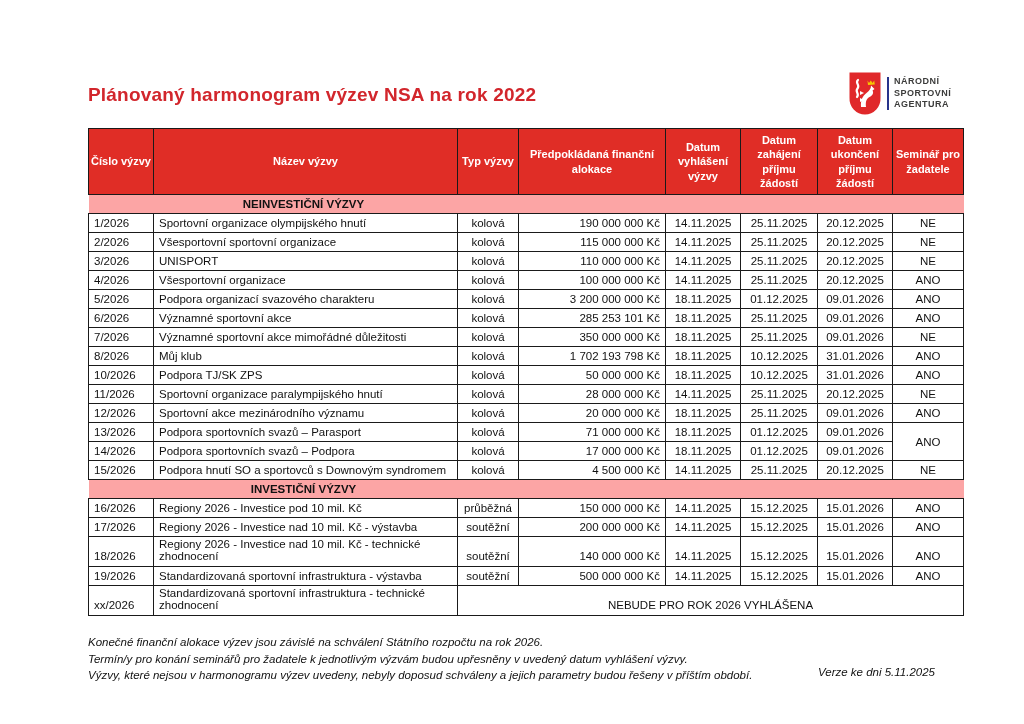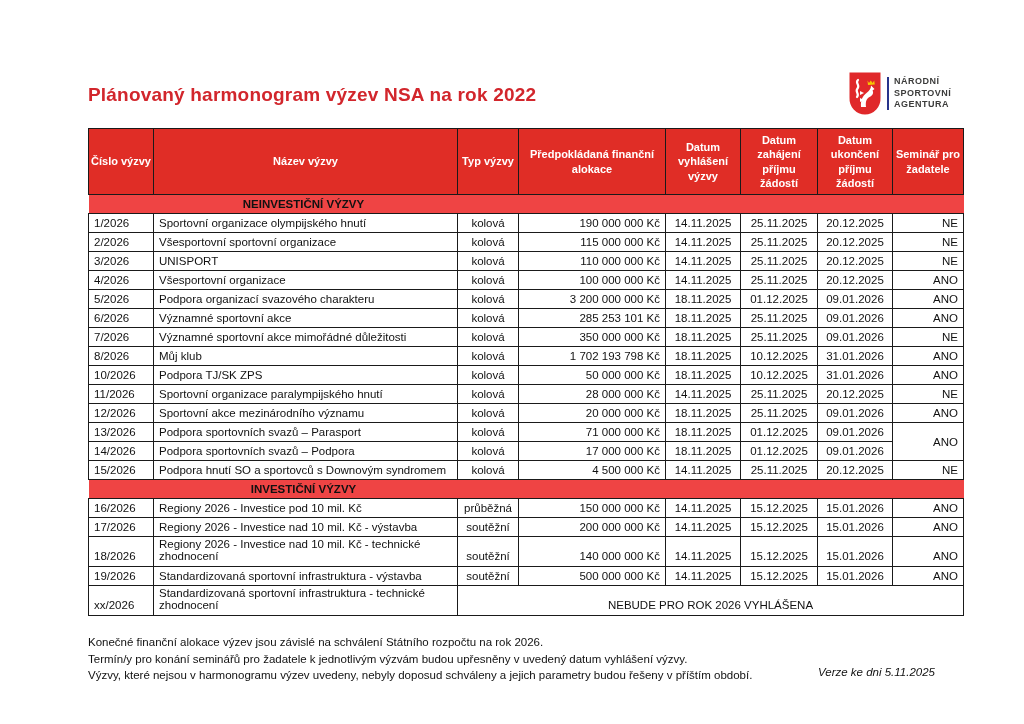--- a/index.html
+++ b/index.html
@@ -18,27 +18,27 @@
   table.sched th {
     background:#e02d26; color:#ffffff; font-weight:bold; font-size:11px;
     line-height:1.3; text-align:center; vertical-align:middle; padding:4px 2px; height:62px;
   }
   table.sched td { font-size:11.5px; color:#111111; height:19px; vertical-align:middle; padding:1px 5px; background:#ffffff; }
   td.c-num  { text-align:left; padding-left:8px; }
   td.c-name { text-align:left; padding-left:7px; }
   td.c-type { text-align:center; }
   td.c-alloc{ text-align:right; padding-right:14px; }
   td.c-date { text-align:center; padding:1px 2px; }
-  td.c-sem  { text-align:right;margin-left:12px; }
-  tr.section-row td { border:none; background:#ef4444; }
+  td.c-sem  { text-align:center;margin-left:12px; }
+  tr.section-row td { border:none; background:#fca5a5; }
   td.section-label { font-weight:bold; font-size:12px; color:#000000; text-align:center; height:20px; padding:2px 0; }
   tr.va-b td { vertical-align:bottom; padding-bottom:4px; }
   td.c-merged { text-align:center; }
 
-  .notes { position:absolute; left:88px; top:634px; font-size:11.5px; color:#111111; line-height:16.5px; }
+  .notes { position:absolute; left:88px; top:634px; font-size:11.5px; font-style:italic; color:#111111; line-height:16.5px; }
   .version { position:absolute; right:89px; top:666px; font-size:11.5px; font-style:italic; color:#111111; }
 </style>
 </head>
 <body>
 
 <div class="page">
 
   <div class="title">Plánovaný harmonogram výzev NSA na rok 2022</div>
 
   <div class="logo">

